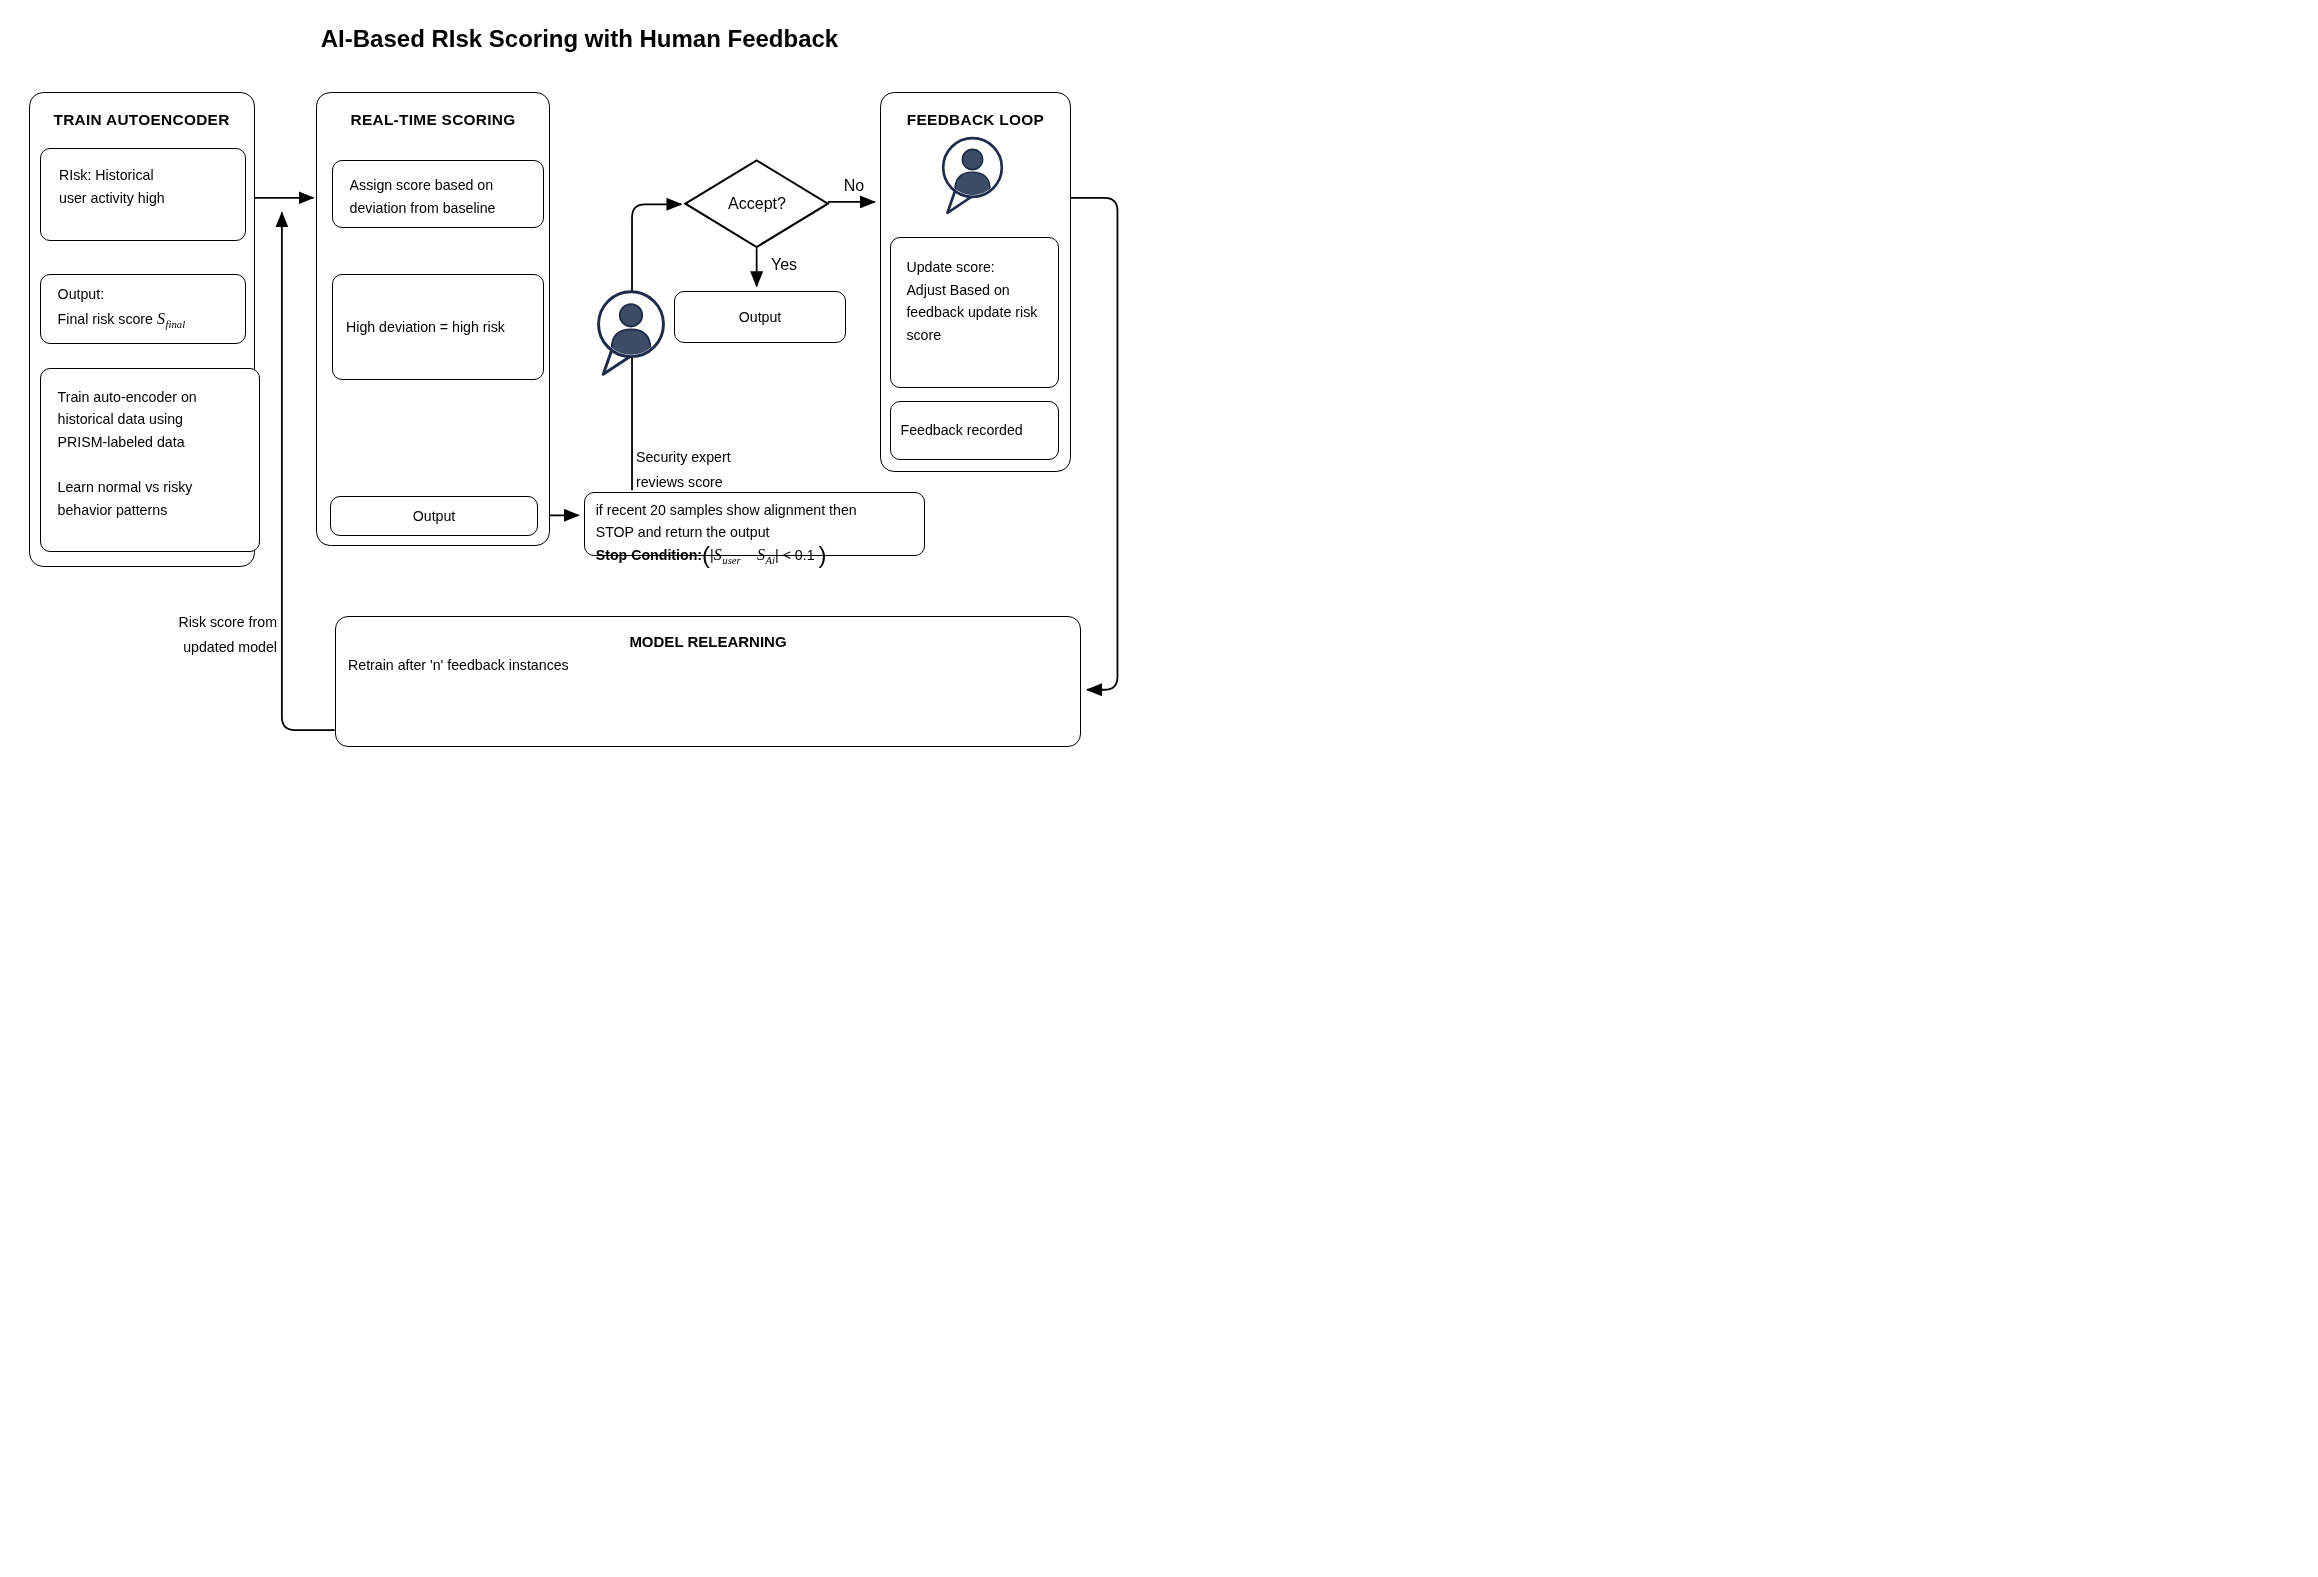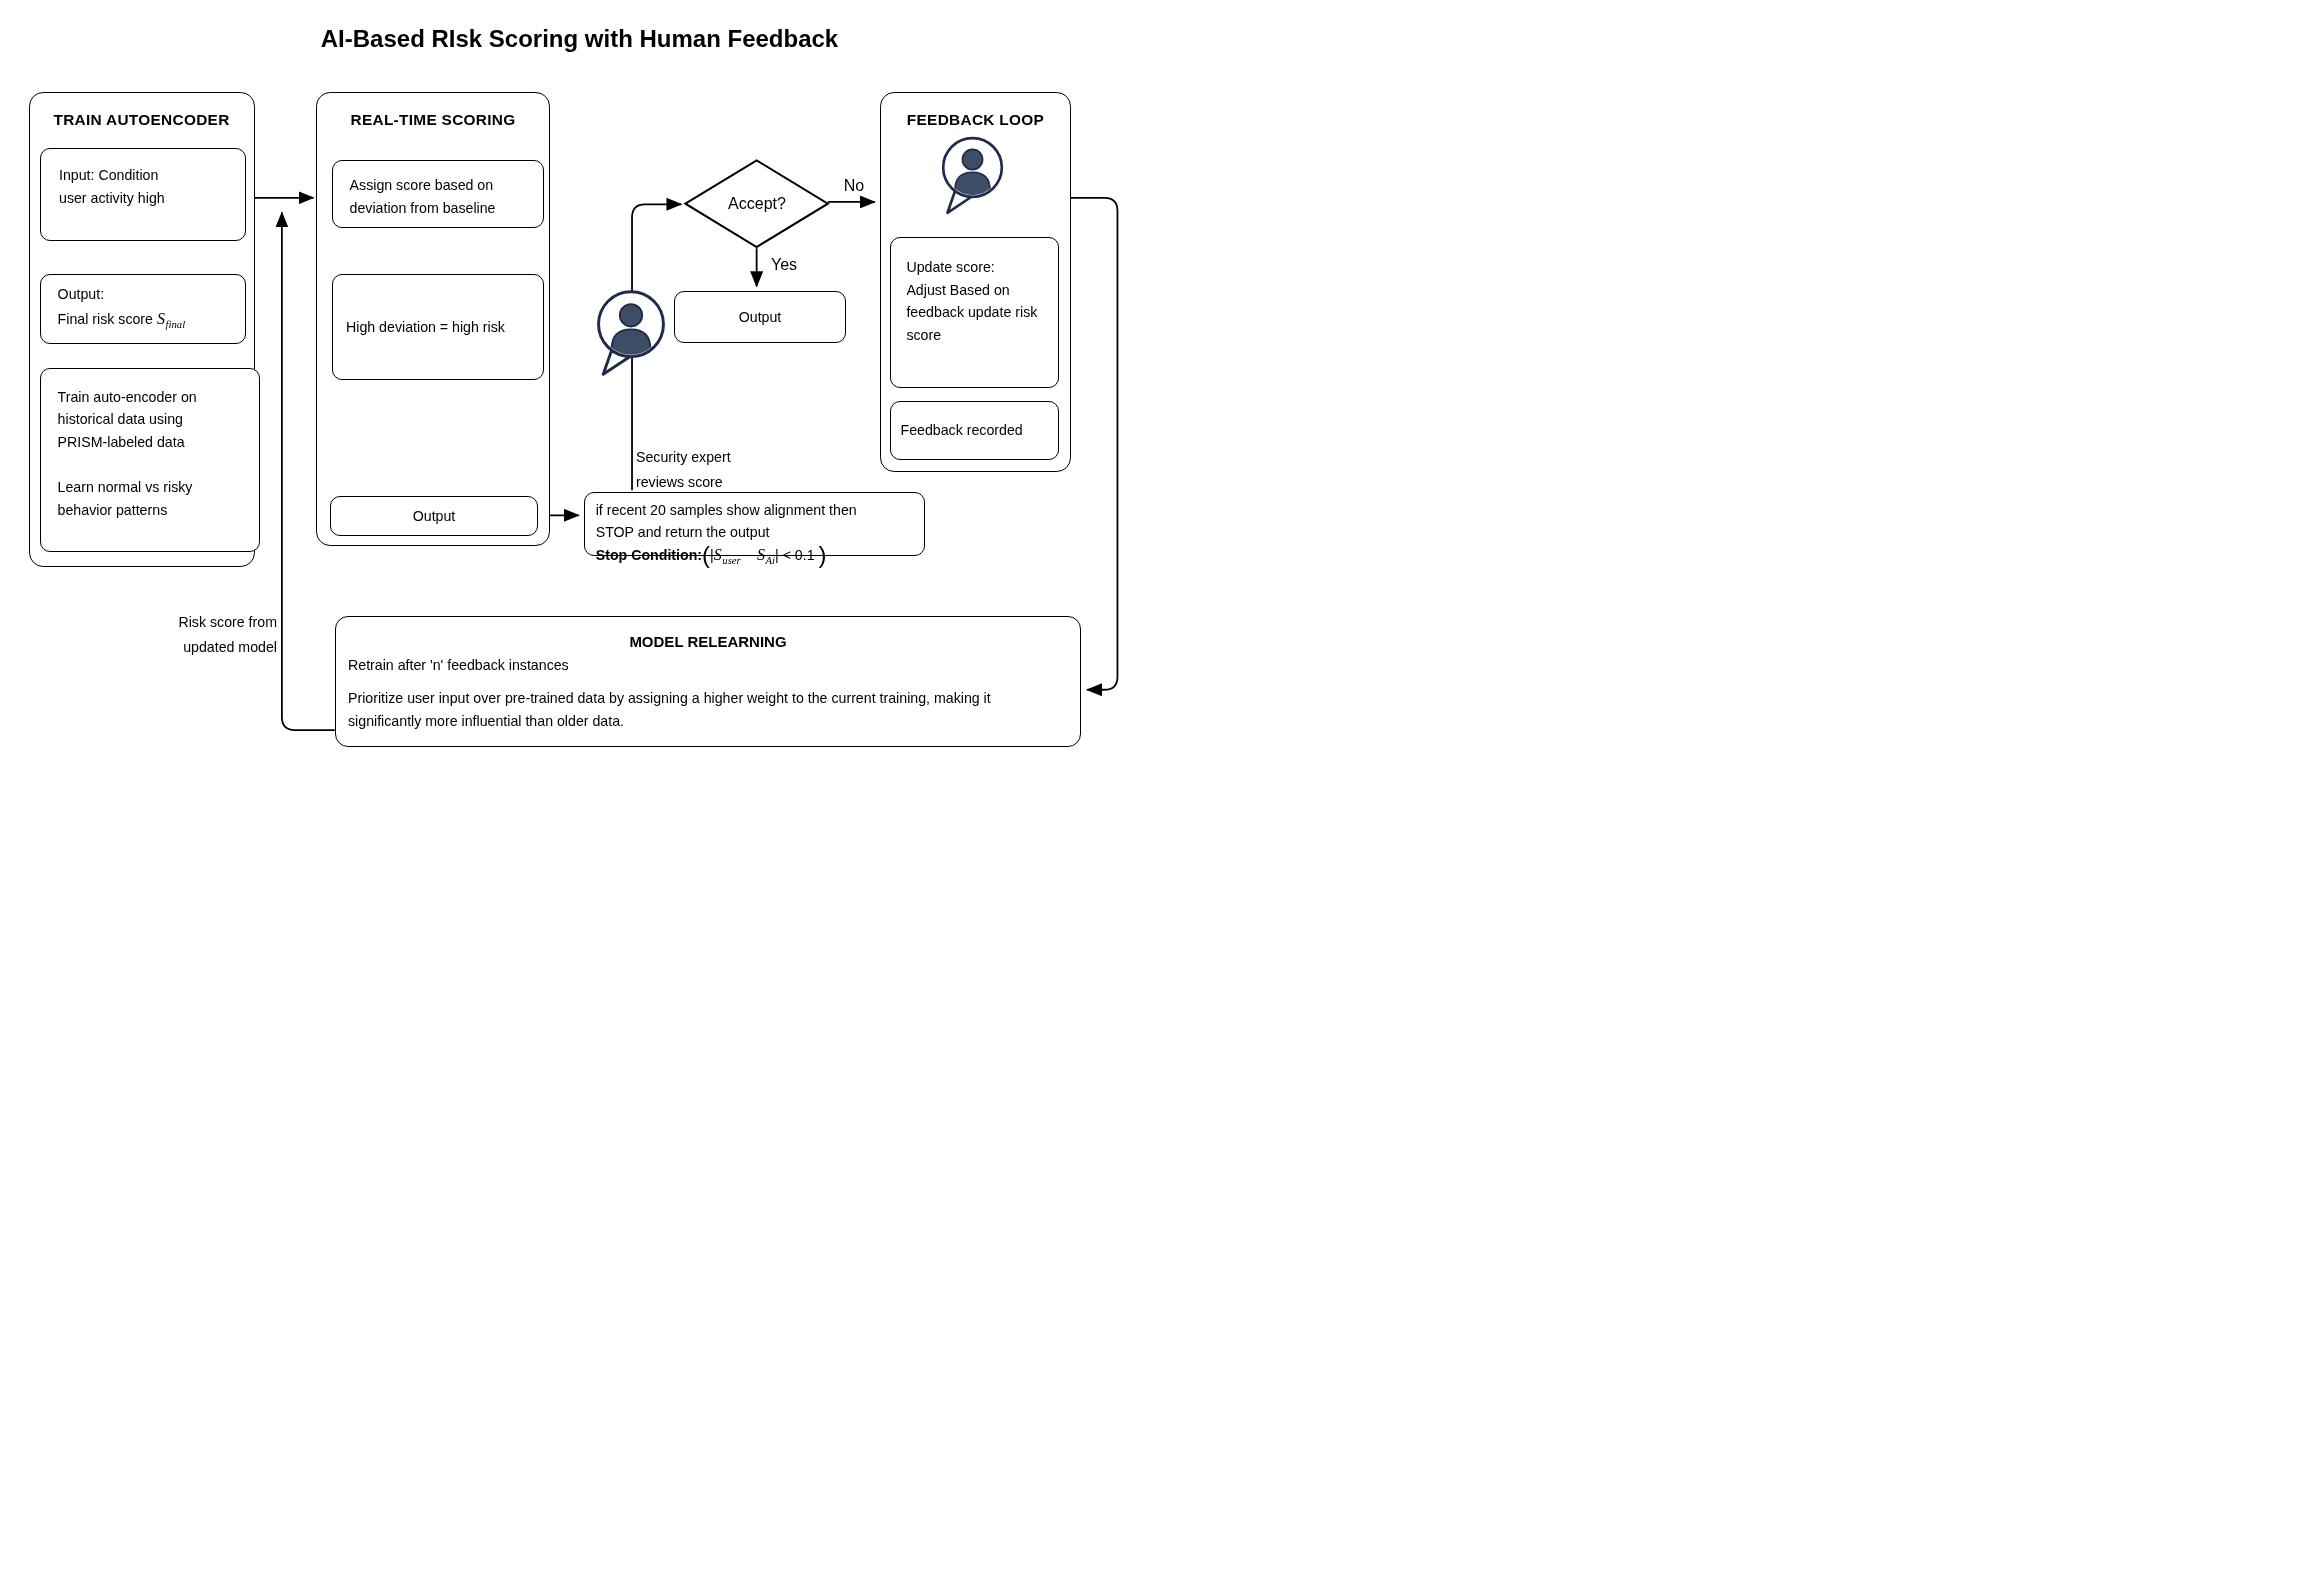--- a/index.html
+++ b/index.html
@@ -65,21 +65,21 @@
   </g>
 </svg>
 
 <div id="page-title">AI-Based RIsk Scoring with Human Feedback</div>
 
 <div class="panel" style="left:28.5px;top:92px;width:226px;height:475px;">
   <div class="panel-title">TRAIN AUTOENCODER</div>
 </div>
 
 <div class="box" style="left:40px;top:148px;width:206px;height:93px;padding:15.4px 9.5px 0 18px;">
-  <div>Input: Condition</div>
+  <div>RIsk: Historical</div>
   <div>user activity high</div>
 </div>
 
 <div class="box" style="left:40px;top:274px;width:206px;height:70px;padding:8.3px 6px 0 16.6px;">
   <div>Output:</div>
   <div>
     <span>Final risk score </span><span class="mvar">S</span><span class="msub">final</span>
   </div>
 </div>
 
@@ -157,20 +157,19 @@
   <div style="width:134px;">Adjust Based on feedback update risk score</div>
 </div>
 
 <div class="box flexl" style="left:890px;top:401px;width:169px;height:59px;padding-left:9.5px;">
   <div>Feedback recorded</div>
 </div>
 
 <div class="box" style="left:335px;top:616px;width:746px;height:131px;border-radius:13px;">
   <div style="position:absolute;left:0;right:0;top:13px;text-align:center;font-weight:700;font-size:15px;">MODEL RELEARNING</div>
   <div style="position:absolute;left:12px;top:37px;">Retrain after 'n' feedback instances</div>
-  <div style="position:absolute;left:12px;top:70px;width:718px;">Prioritize user input over pre-trained data by assigning a higher weight to the current training, making it significantly more influential than older data.</div>
 </div>
 
 <div class="floating-label" style="left:142px;top:610px;width:135px;text-align:right;">
   <div>Risk score from</div>
   <div>updated model</div>
 </div>
 
 
 </body></html>

